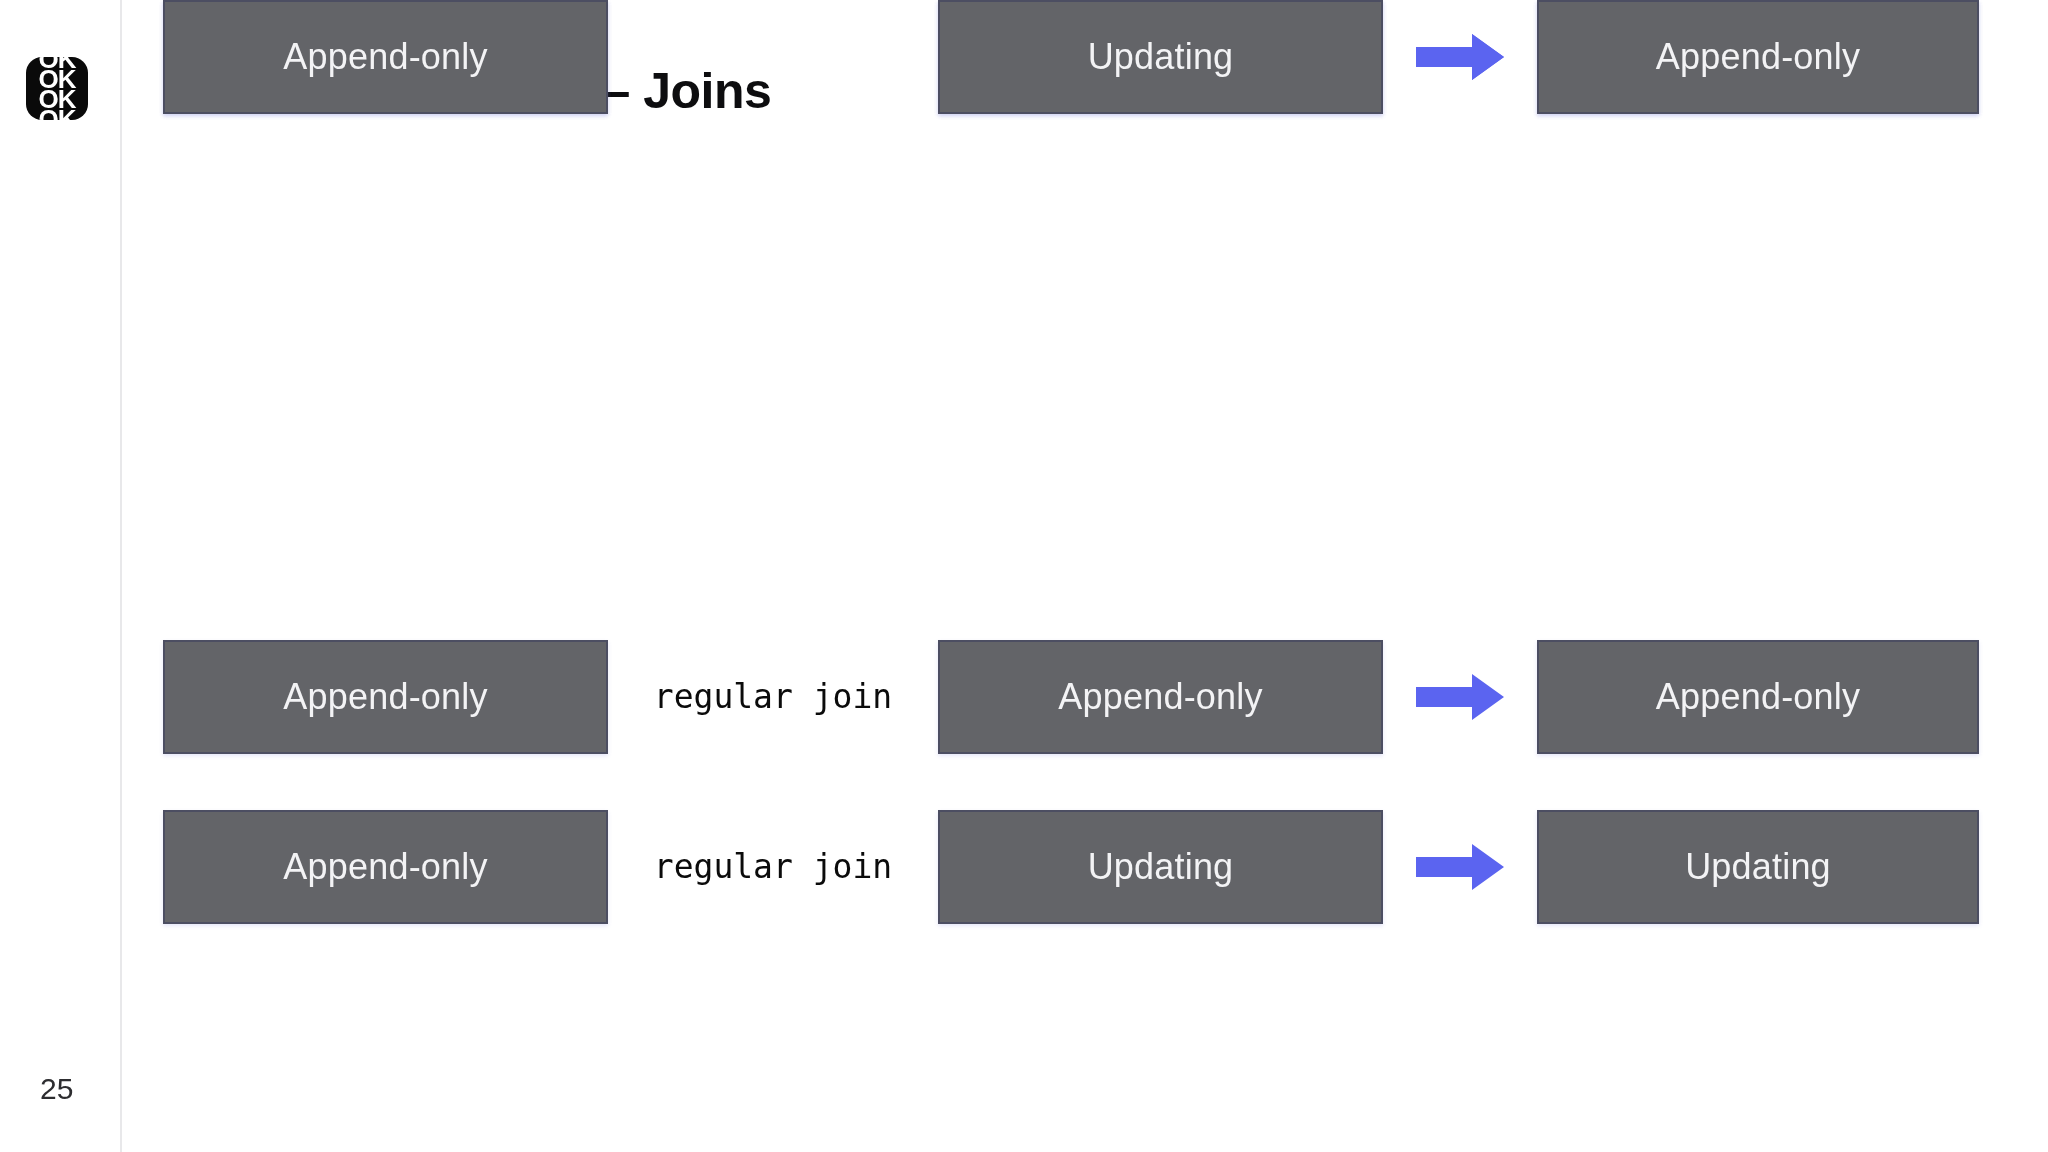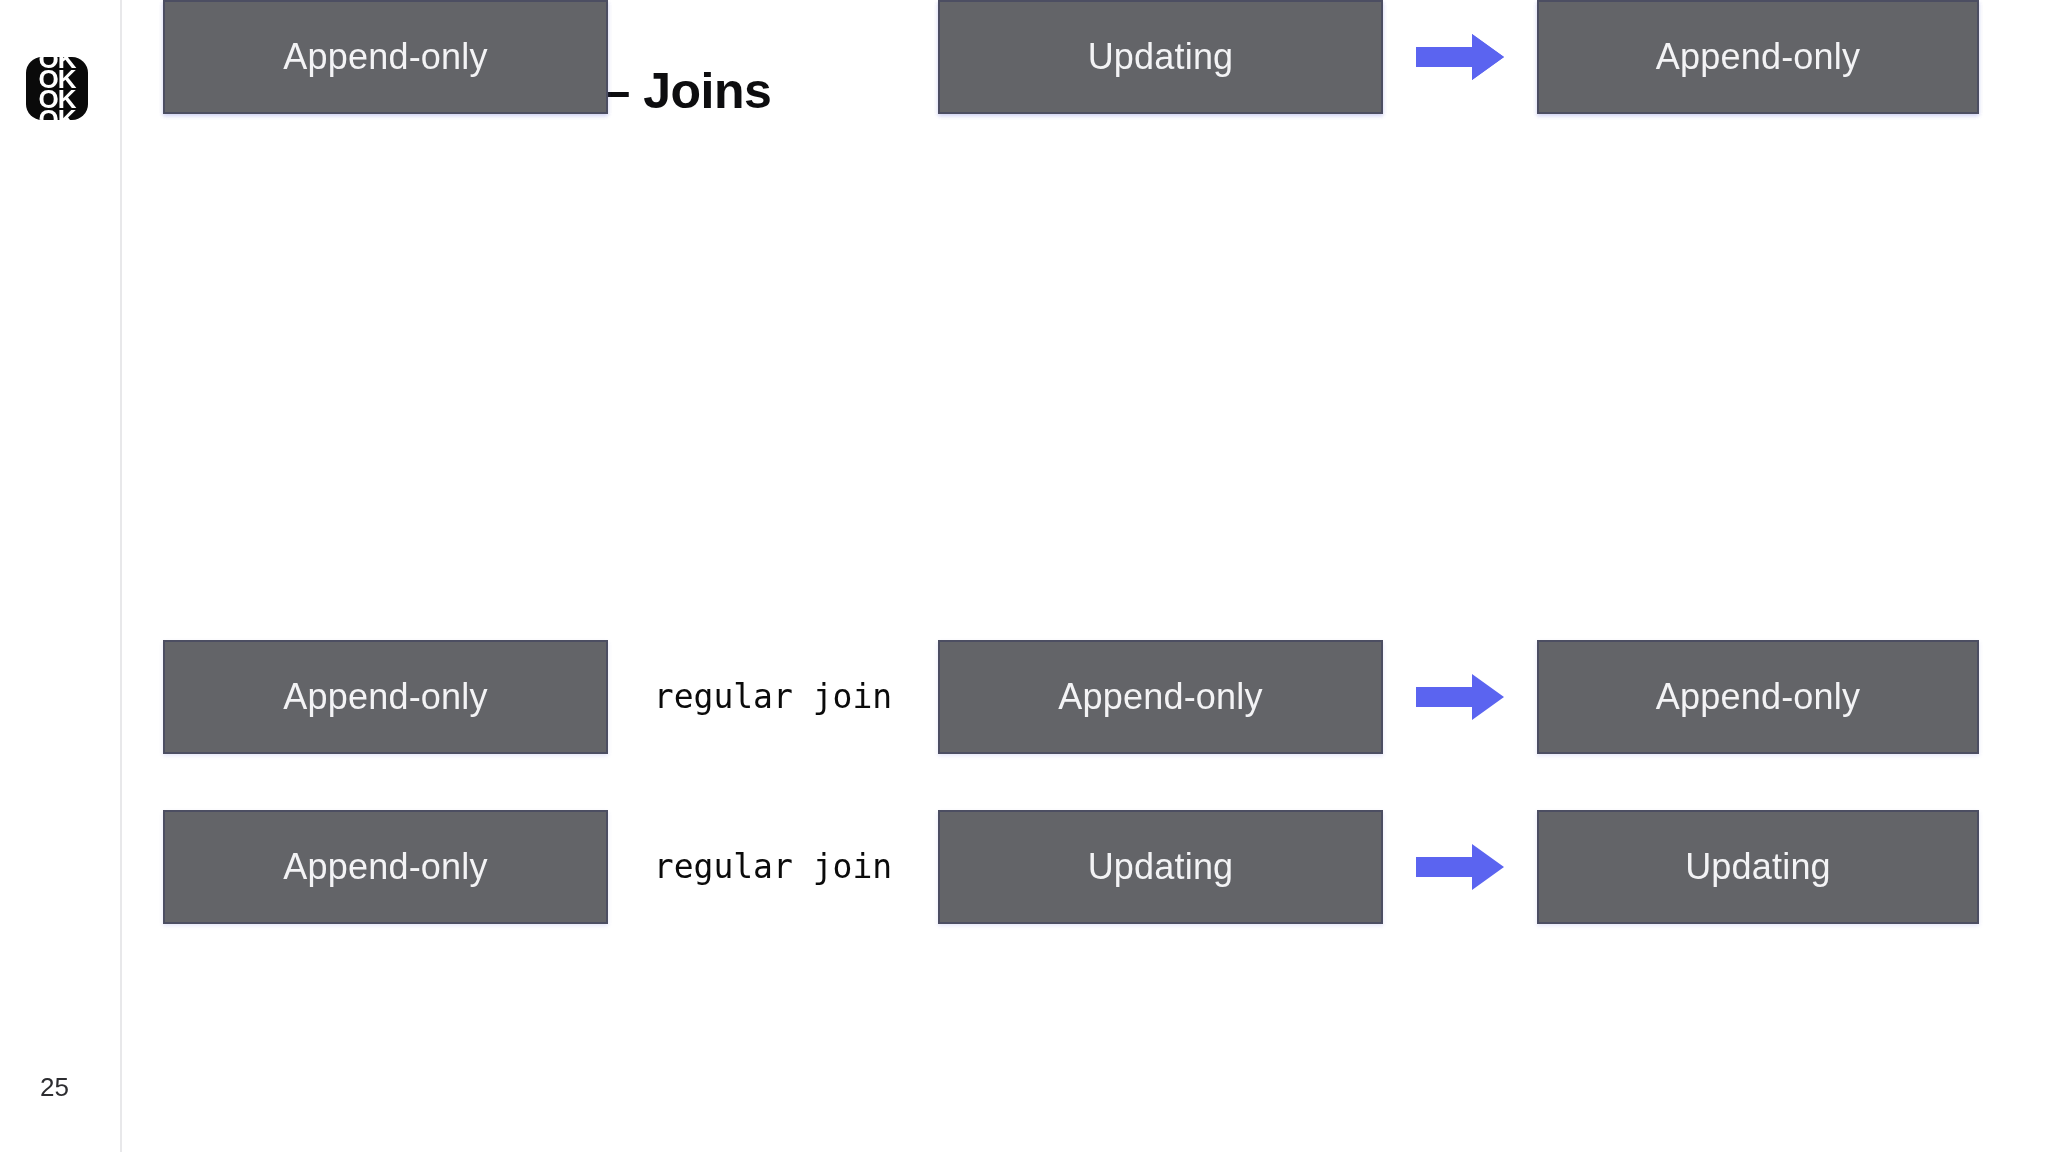--- a/index.html
+++ b/index.html
@@ -103,21 +103,21 @@
     left: 1253px;
     top: 34px;
     width: 88px;
     height: 46px;
     display: block;
   }
   .page-number {
     position: absolute;
     left: 40px;
     top: 1072px;
-    font-size: 26px;
+    font-size: 30px;
     color: var(--page-number-text, #2d2d30);
   }
 </style>
 </head>
 <body>
 
 <div class="slide">
 
   <div class="divider"></div>
 

